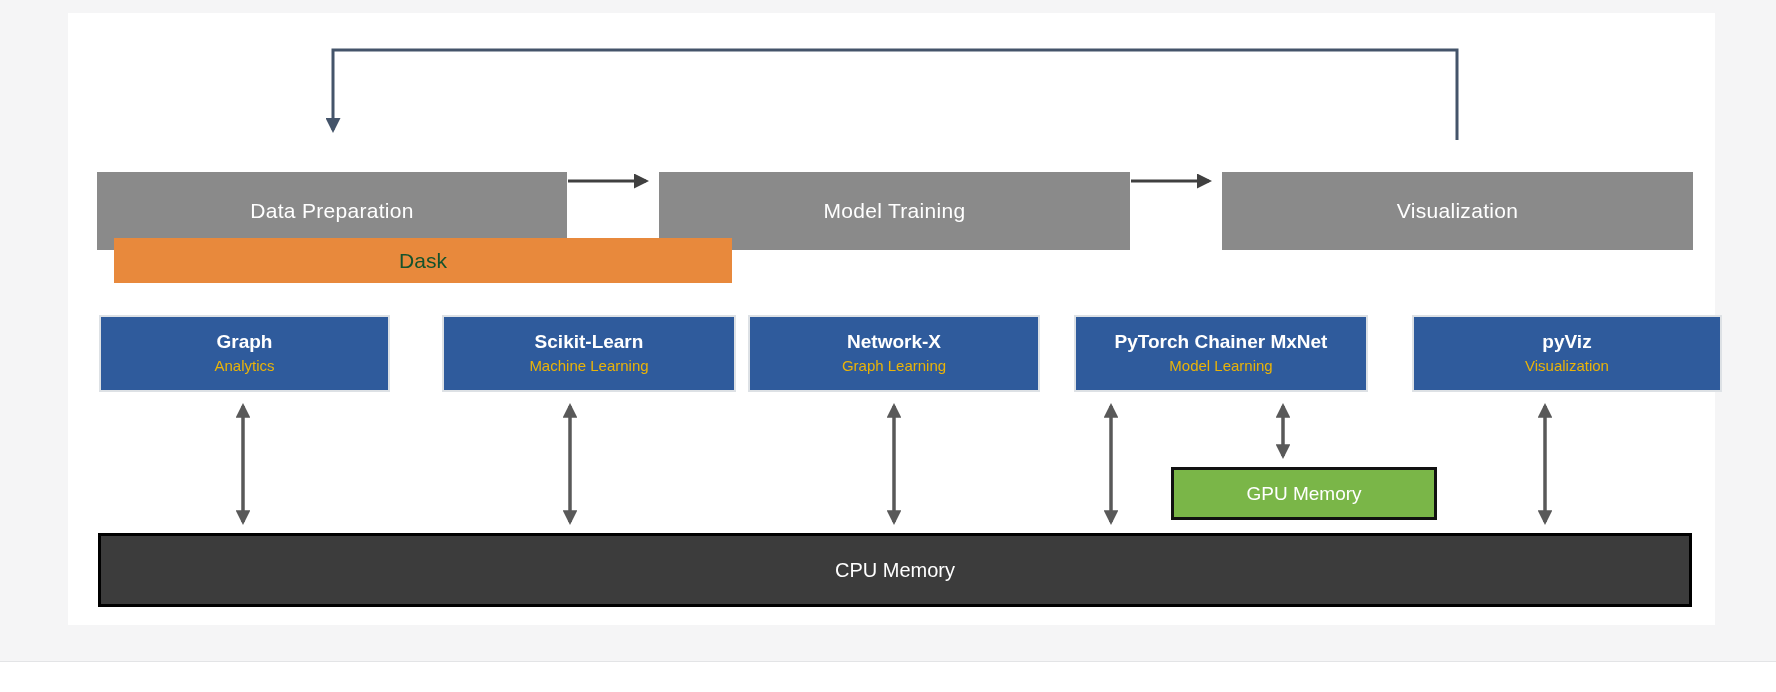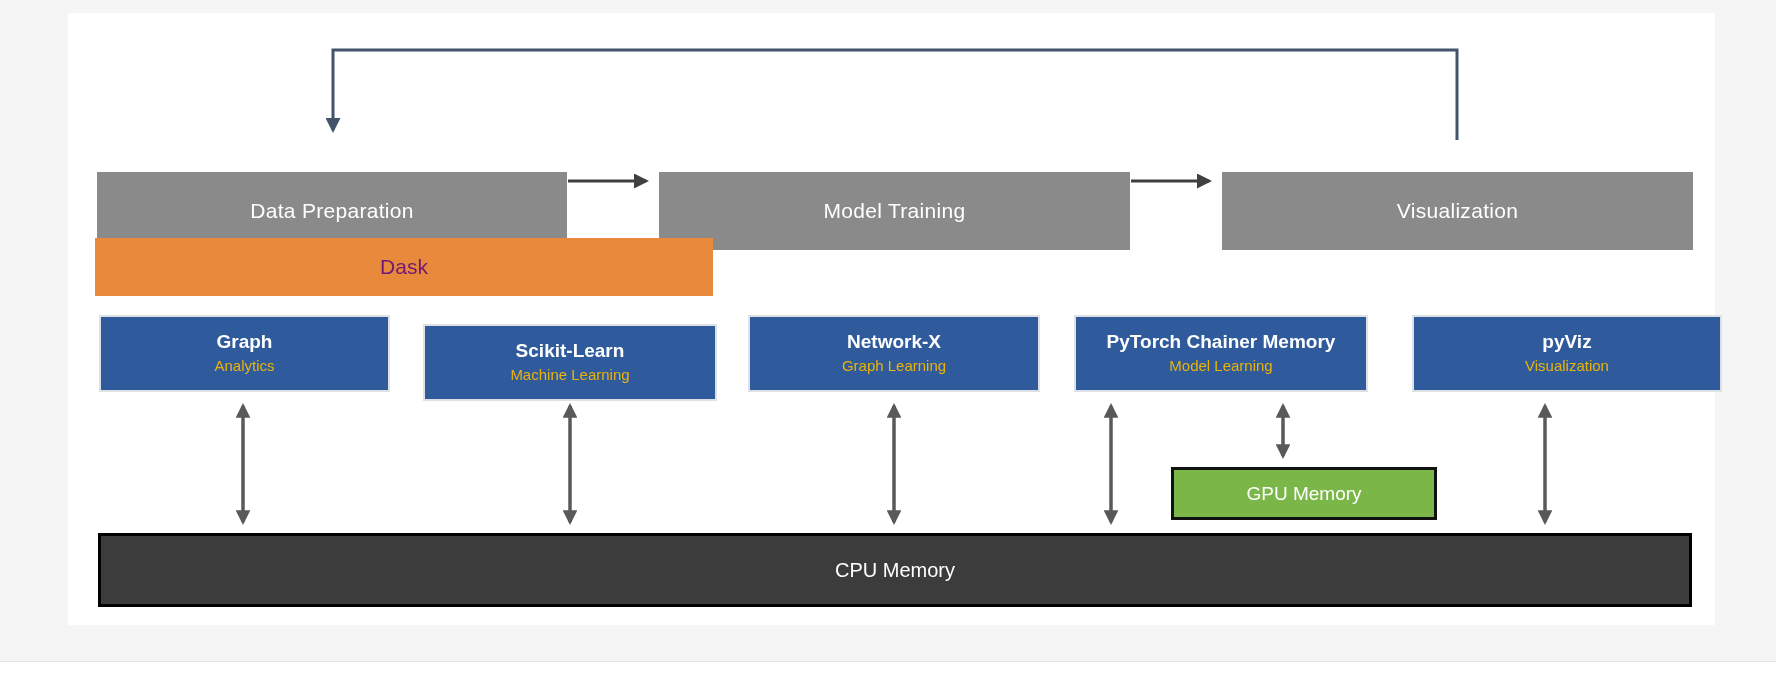--- a/index.html
+++ b/index.html
@@ -7,30 +7,30 @@
   #page { position:relative; width:1776px; height:692px; overflow:hidden; background:#ffffff; }
   .page-bg { position:absolute; left:0; top:0; width:1776px; height:662px; background:#f5f5f6; border-bottom:1px solid #e3e4e6; }
   .canvas { position:absolute; left:68px; top:13px; width:1647px; height:612px; background:#ffffff; }
 
   .stage { position:absolute; top:140px; height:78px; background:#8a8a8a; color:#ffffff;
            display:flex; align-items:center; justify-content:center; font-size:21px; letter-spacing:0.3px;margin-top:32px; }
   .stage-1 { left:97px;  width:470px; }
   .stage-2 { left:659px; width:471px; }
   .stage-3 { left:1222px; width:471px; }
 
-  .dask-bar { position:absolute; left:95px; top:238px; width:618px; height:58px; background:#e8893c;
-              color:#701a75; display:flex; align-items:center; justify-content:center; font-size:21px; }
+  .dask-bar { position:absolute; left:114px; top:238px; width:618px; height:45px; background:#e8893c;
+              color:#14532d; display:flex; align-items:center; justify-content:center; font-size:21px; }
 
   .fw { position:absolute; top:315px; height:77px; background:#2f5b9c; border:2px solid #dde1e5;
         color:#ffffff; display:flex; flex-direction:column; align-items:center; justify-content:center;
         text-align:center; line-height:24px; }
   .fw .fw-title { font-size:19px; font-weight:700; color:#ffffff; }
   .fw .fw-sub   { font-size:15px; color:#eab308; }
   .fw-1 { left:99px;   width:291px; }
-  .fw-2 { left:423px;  width:294px;margin-top:9px; }
+  .fw-2 { left:442px;  width:294px; }
   .fw-3 { left:748px;  width:292px; }
   .fw-4 { left:1074px; width:294px; }
   .fw-5 { left:1412px; width:310px; }
 
   .gpu-box { position:absolute; left:1171px; top:467px; width:266px; height:53px;
              background:#7ab648; border:3px solid #111111; color:#ffffff;
              display:flex; align-items:center; justify-content:center; font-size:19px; }
 
   .cpu-bar { position:absolute; left:98px; top:533px; width:1594px; height:74px;
              background:#3c3c3c; border:3px solid #000000; color:#ffffff;
@@ -65,21 +65,21 @@
   </div>
   <div class="fw fw-2">
     <span class="fw-title">Scikit-Learn</span>
     <span class="fw-sub">Machine Learning</span>
   </div>
   <div class="fw fw-3">
     <span class="fw-title">Network-X</span>
     <span class="fw-sub">Graph Learning</span>
   </div>
   <div class="fw fw-4">
-    <span class="fw-title">PyTorch Chainer Memory</span>
+    <span class="fw-title">PyTorch Chainer MxNet</span>
     <span class="fw-sub">Model Learning</span>
   </div>
   <div class="fw fw-5">
     <span class="fw-title">pyViz</span>
     <span class="fw-sub">Visualization</span>
   </div>
 
   <div class="gpu-box">
     <span>GPU Memory</span>
   </div>

